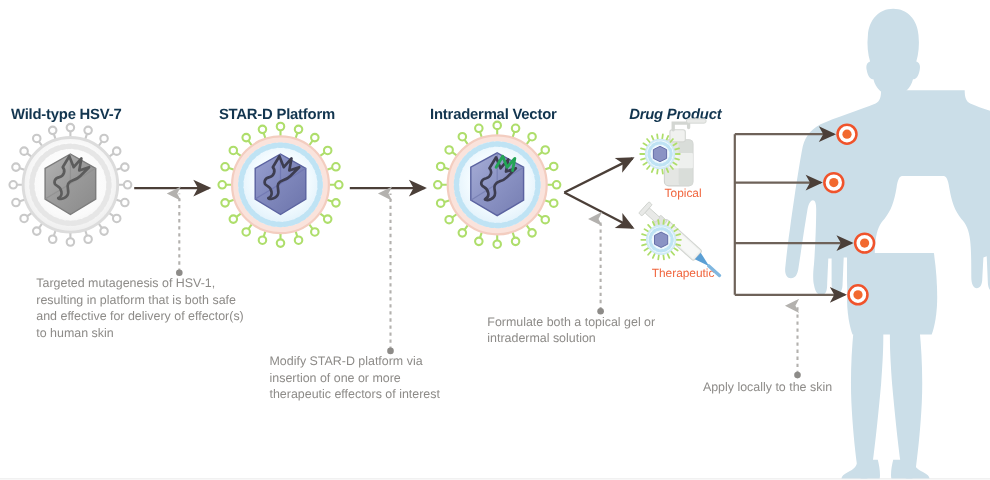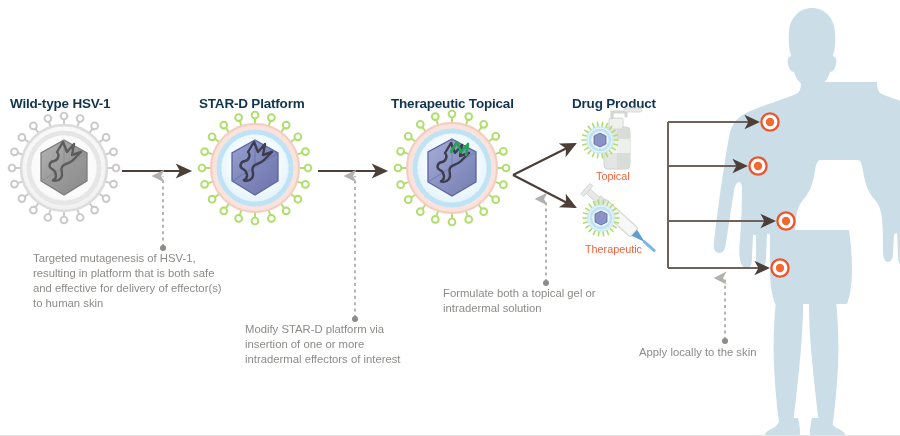--- a/index.html
+++ b/index.html
@@ -35,21 +35,21 @@
     color:#8d8b88;
     line-height:15px;
     white-space:pre-line;
   }
 
   
   .dp-label{
     position:absolute;
     font-size:10.8px;
     color:#f0643c;
-    text-align:left;
+    text-align:center;
     white-space:nowrap;
   }
 
   
   svg.layer{position:absolute;left:0;top:0;width:900px;height:436px;overflow:visible;}
   svg.layer.behind{z-index:1;}
   svg.layer.front{z-index:3;}
   .txt{z-index:5;}
   .virus-holder{z-index:4;}
 </style>
@@ -499,33 +499,33 @@
         <circle cx="786" cy="221" r="4.2" fill="#f2692f"></circle>
       </g>
       <g>
         <circle cx="780" cy="268" r="8.6" fill="#ffffff" stroke="#f0532b" stroke-width="2.3"></circle>
         <circle cx="780" cy="268" r="4.2" fill="#f2692f"></circle>
       </g>
     </g>
   </svg>
 
   <div class="txt">
-    <div class="stage-title" style="left:10px;top:96px;">Wild-type HSV-1</div>
+    <div class="stage-title" style="left:10px;top:96px;">Wild-type HSV-7</div>
     <div class="stage-title" style="left:199px;top:96px;text-align:right;">STAR-D Platform</div>
-    <div class="stage-title" style="left:391px;top:96px;">Therapeutic Topical</div>
-    <div class="stage-title" style="left:572px;top:96px;">Drug Product</div>
+    <div class="stage-title" style="left:391px;top:96px;">Intradermal Vector</div>
+    <div class="stage-title" style="left:572px;top:96px;font-style:italic;">Drug Product</div>
 
     <div class="dp-label" style="left:596px;top:170px;width:50px;">Topical</div>
     <div class="dp-label" style="left:585px;top:243px;width:72px;">Therapeutic</div>
 
     <div class="caption" style="left:33px;top:251px;width:290px;">Targeted mutagenesis of HSV-1,
 resulting in platform that is both safe
 and effective for delivery of effector(s)
 to human skin</div>
     <div class="caption" style="left:245px;top:322px;width:260px;">Modify STAR-D platform via
 insertion of one or more
-intradermal effectors of interest</div>
+therapeutic effectors of interest</div>
     <div class="caption" style="left:443px;top:286px;width:230px;">Formulate both a topical gel or
 intradermal solution</div>
     <div class="caption" style="left:639px;top:345px;width:190px;">Apply locally to the skin</div>
   </div>
 
 </div>
 
 </body></html>

